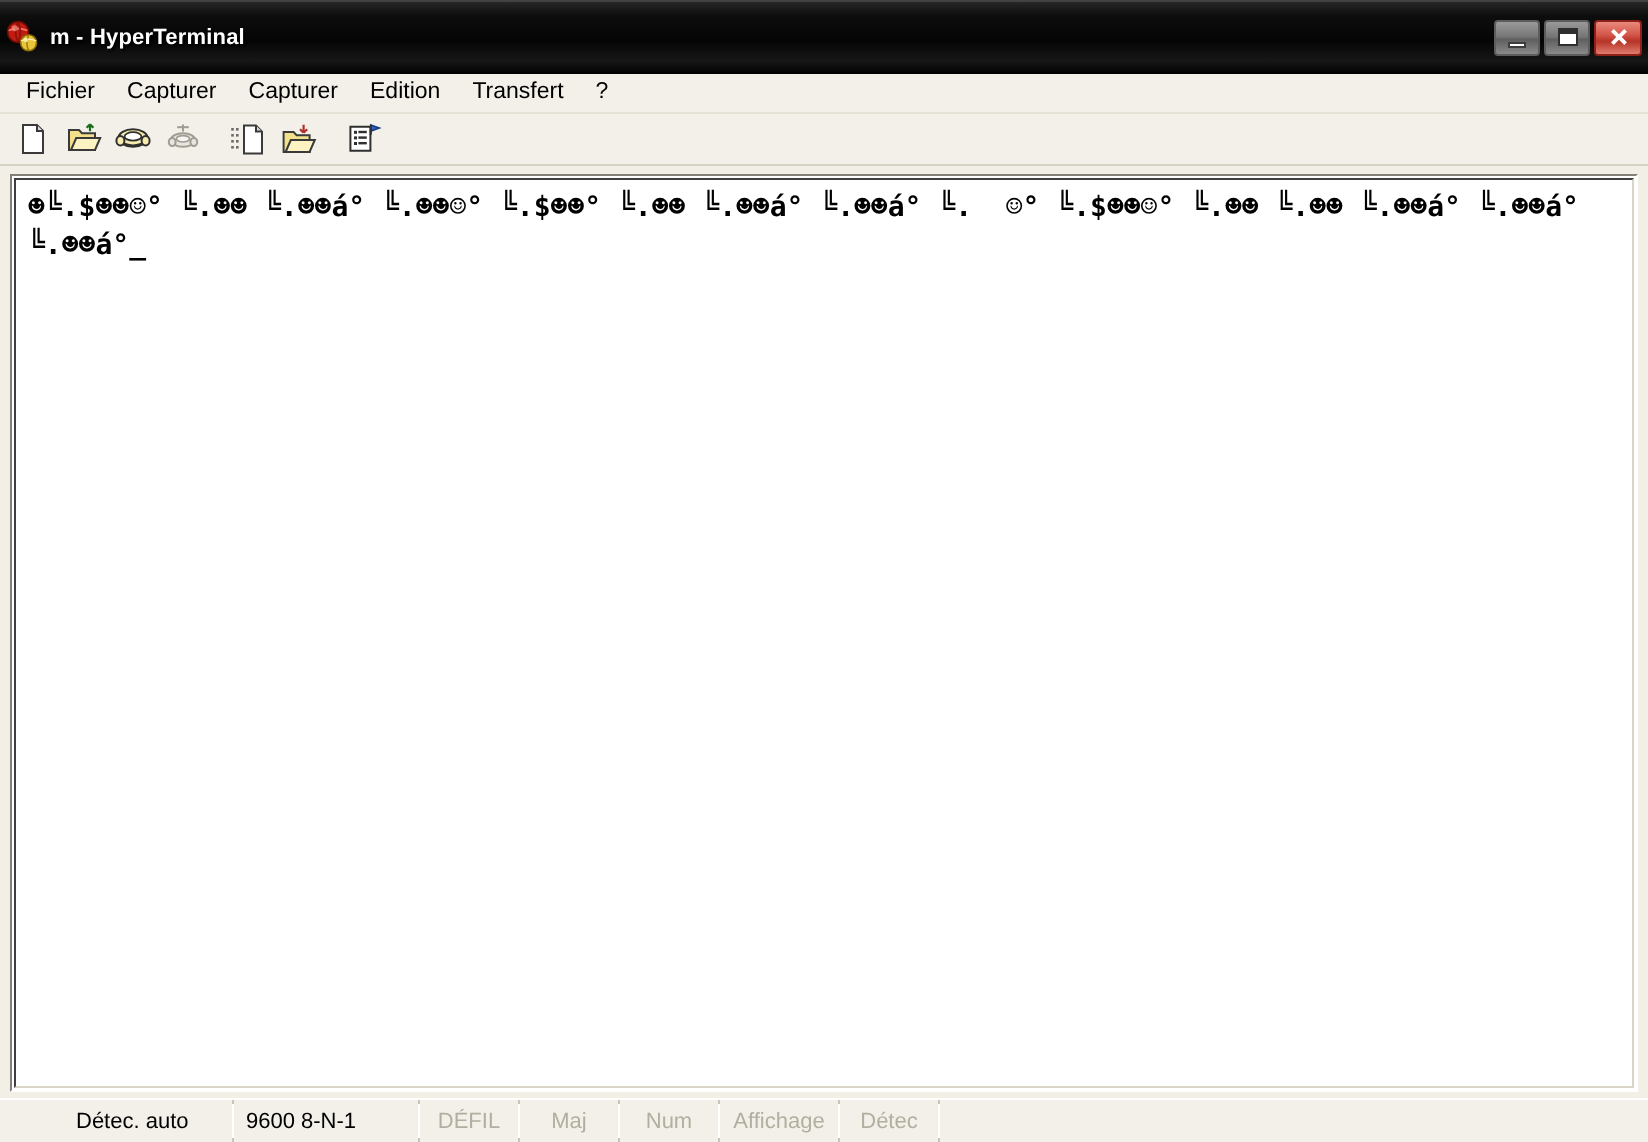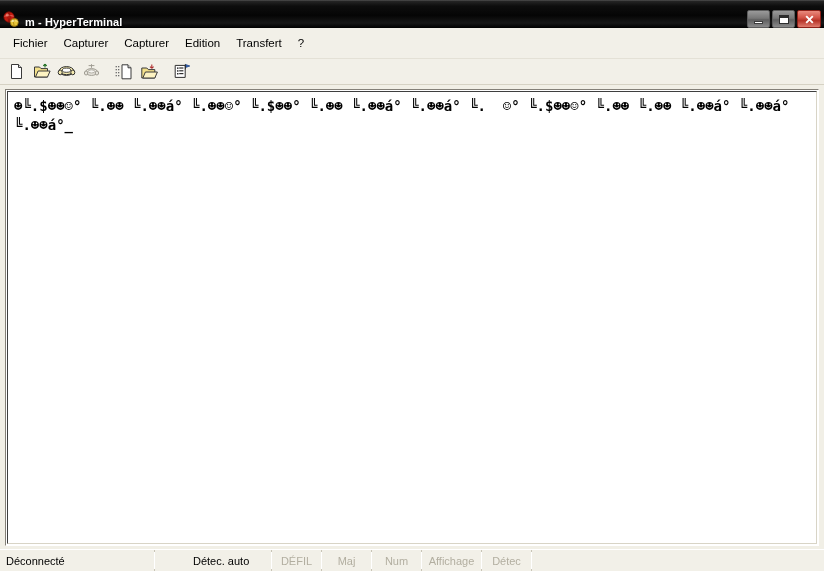--- a/index.html
+++ b/index.html
@@ -19,24 +19,24 @@
     width: 824px;
     height: 571px;
     background: #f1efe6;
     display: flex;
     flex-direction: column;
     box-sizing: border-box;
   }
 
   
   .titlebar {
-    height: 28px;
+    height: 37px;
     background: linear-gradient(180deg, #2a2a2a 0%, #0d0d0d 22%, #050505 55%, #171717 82%, #000000 100%);
     display: flex;
-    align-items: flex-end;
+    align-items: center;
     padding: 0 2px 0 3px;
     box-sizing: border-box;
     position: relative;
     flex: 0 0 auto;
   }
   .titlebar::after {
     content: "";
     position: absolute;
     left: 0; right: 0; top: 0;
     height: 1px;
@@ -94,21 +94,21 @@
   .glyph-max {
     width: 10px; height: 9px;
     border: 1px solid #2e2e2e;
     background: #ffffff;
     box-sizing: border-box;
     box-shadow: inset 0 2px 0 #2e2e2e;
   }
 
   
   .menubar {
-    height: 31px;
+    height: 20px;
     background: #f2f0e8;
     display: flex;
     align-items: center;
     padding-left: 5px;
     box-sizing: border-box;
     flex: 0 0 auto;
     border-bottom: 1px solid #e4e1d6;
   }
   .menu-item {
     font-size: 11.5px;
@@ -361,22 +361,22 @@
 
   <div class="term-wrap">
     <div class="term-outer">
       <div class="term-inner">
         <div class="term-text"><span>☻╚.$☻☻☺° ╚.☻☻ ╚.☻☻á° ╚.☻☻☺° ╚.$☻☻° ╚.☻☻ ╚.☻☻á° ╚.☻☻á° ╚.  ☺° ╚.$☻☻☺° ╚.☻☻ ╚.☻☻ ╚.☻☻á° ╚.☻☻á° ╚.☻☻á°</span><span>_</span></div>
       </div>
     </div>
   </div>
 
   <div class="statusbar">
-    <div class="sb-cell sb-status">Déconnecté</div>
     <div class="sb-cell sb-detect">Détec. auto</div>
+    <div class="sb-cell sb-rate">9600 8-N-1</div>
     <div class="sb-cell sb-ind">DÉFIL</div>
     <div class="sb-cell sb-ind">Maj</div>
     <div class="sb-cell sb-ind">Num</div>
     <div class="sb-cell sb-ind wide">Affichage</div>
     <div class="sb-cell sb-ind">Détec</div>
     <div class="sb-cell sb-fill"></div>
     <div class="sb-grip"></div>
   </div>
 
 </div>

